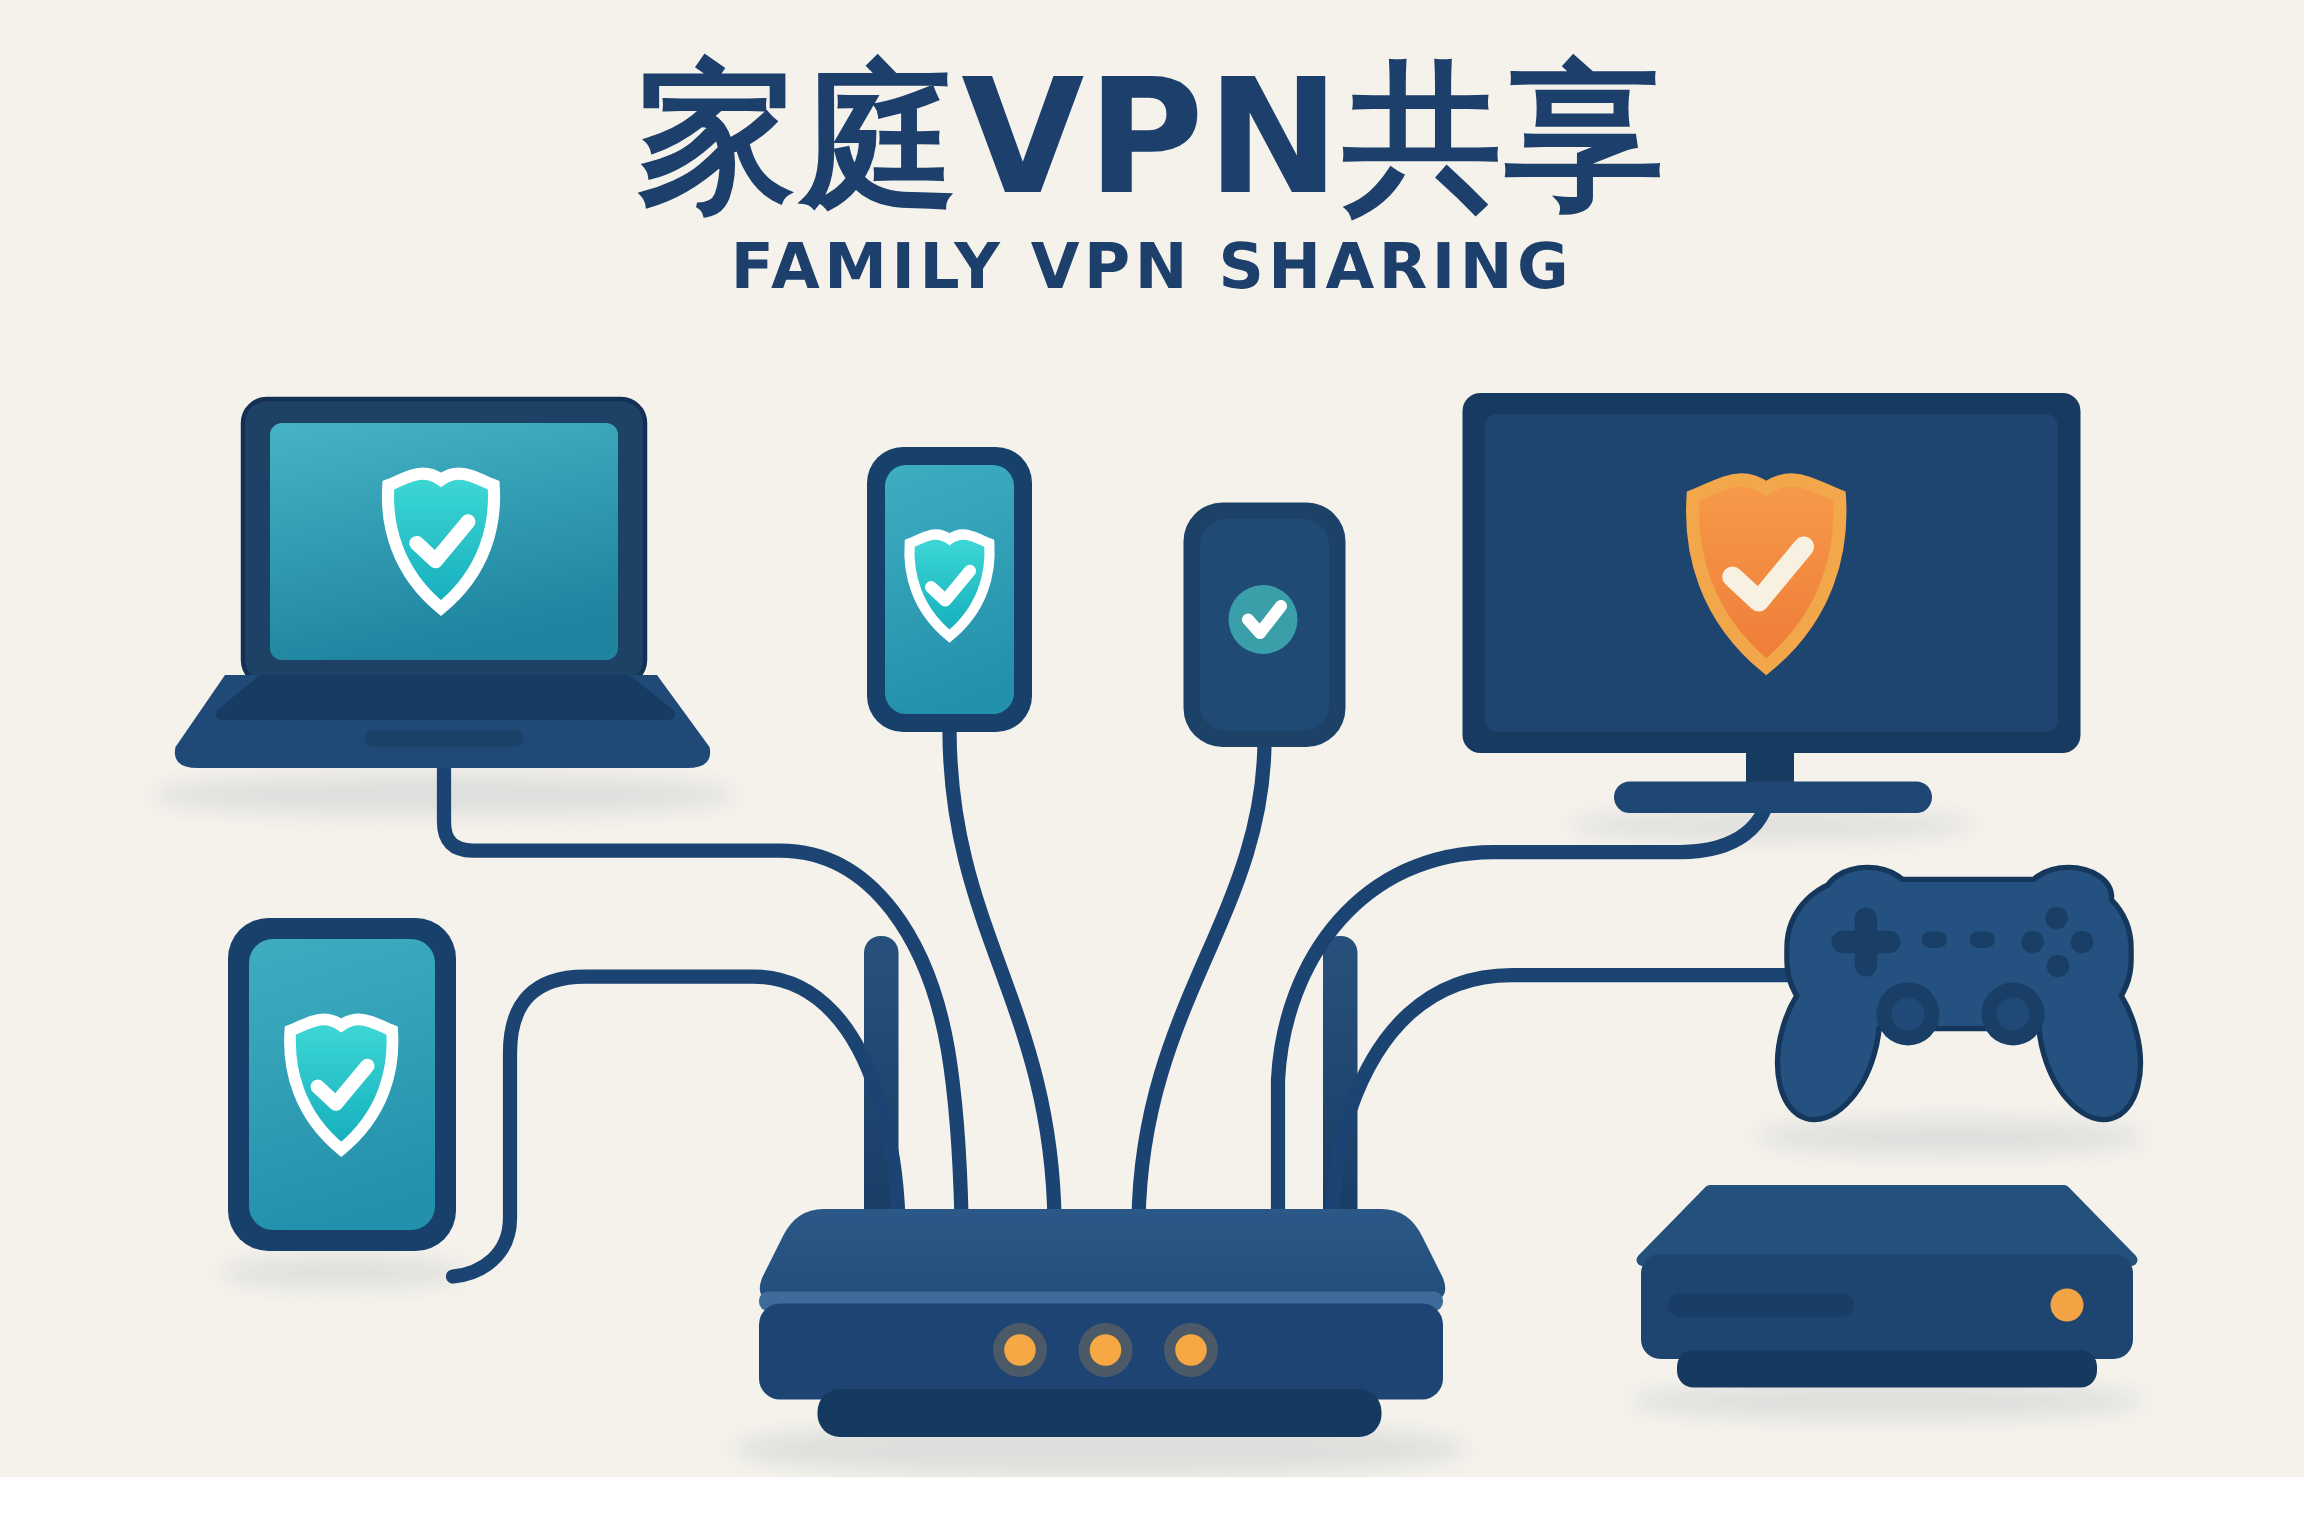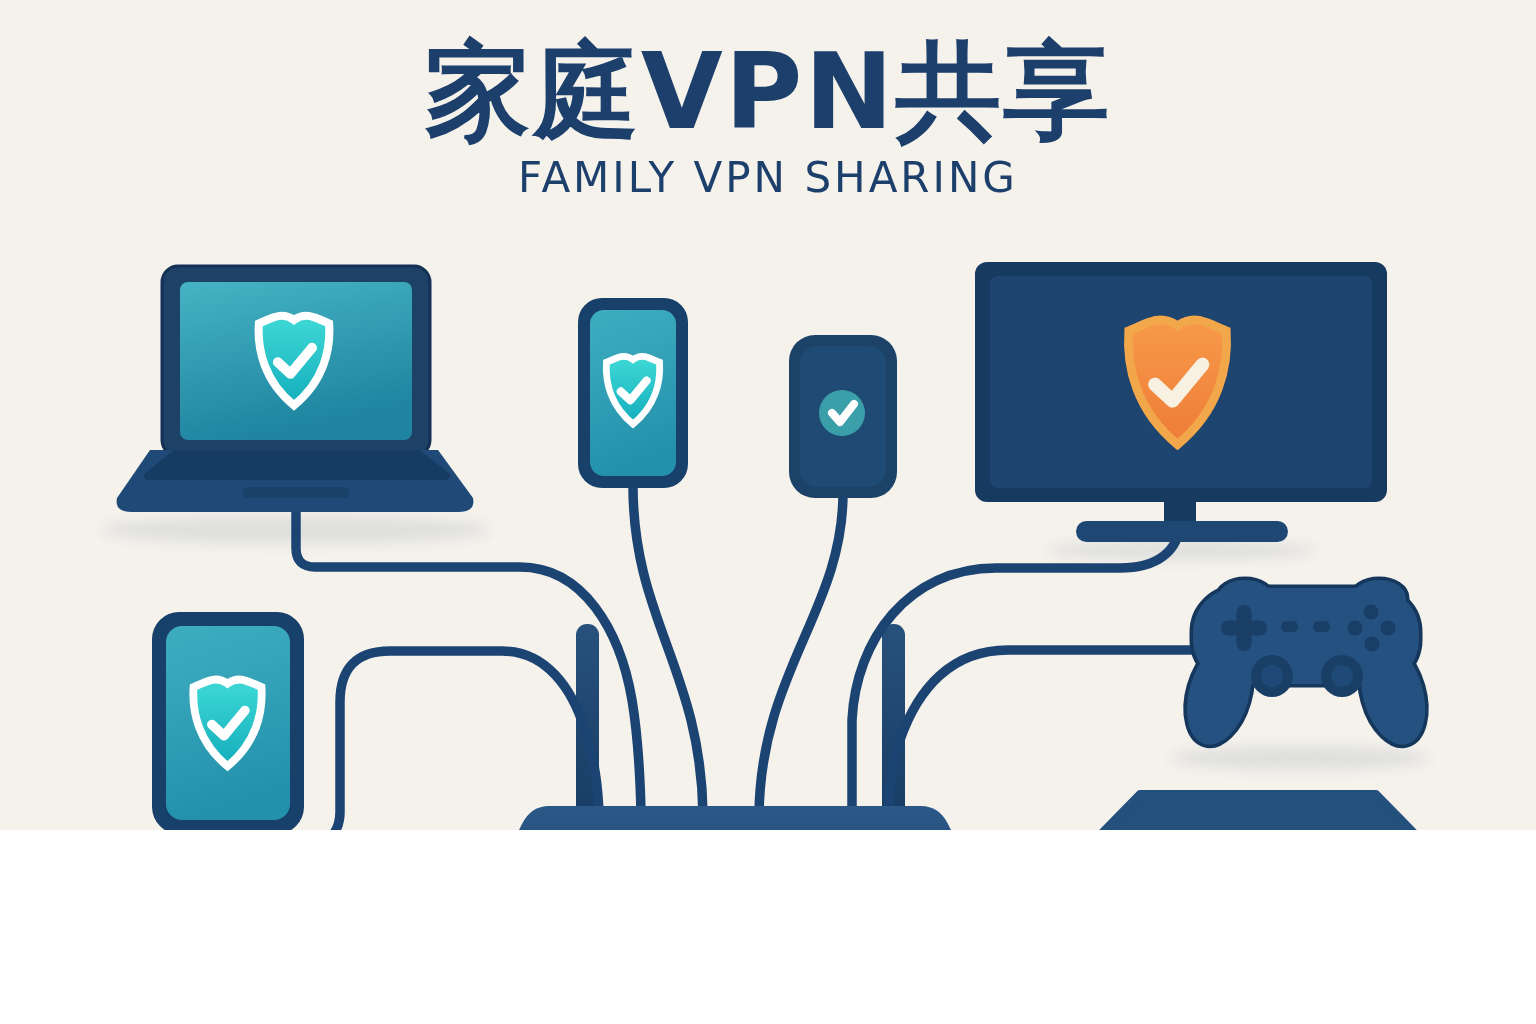--- a/index.html
+++ b/index.html
@@ -1,32 +1,32 @@
 <!DOCTYPE html>
 <html><head>
 <meta charset="utf-8">
 <style>
   html,body{margin:0;padding:0;}
   .stage{
     position:relative;
-    width:1536px;height:830px;
+    width:1536px;height:985px;
     background:#f5f2ec;
     overflow:hidden;
     font-family:"DejaVu Sans","Liberation Sans",sans-serif;
   }
   .titles{
     position:absolute;top:34px;left:0;width:100%;
     text-align:center;color:#1d3f6c;
   }
   .title-zh{
     font-size:106px;line-height:1.1;font-weight:bold;
     letter-spacing:2px;
   }
   .title-en{
-    font-size:42px;font-weight:normal;letter-spacing:3px;margin-top:2px;
+    font-size:42px;font-weight:bold;letter-spacing:3px;margin-top:2px;
   }
   svg{position:absolute;top:0;left:0;}
 </style>
 </head>
 <body>
 
 <div class="stage" style="background: rgb(245, 242, 236);">
 
   <div class="titles" style="color: rgb(29, 63, 108);">
     <div class="title-zh">家庭VPN共享</div>

